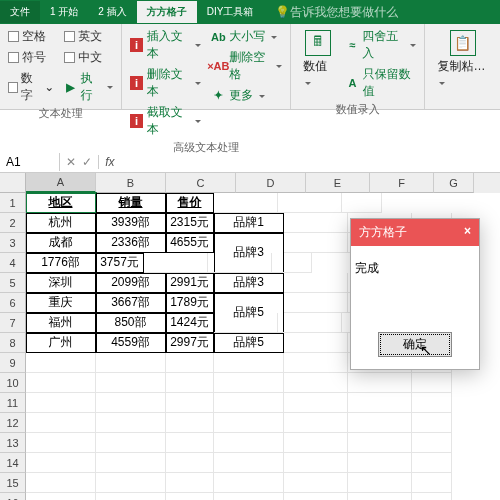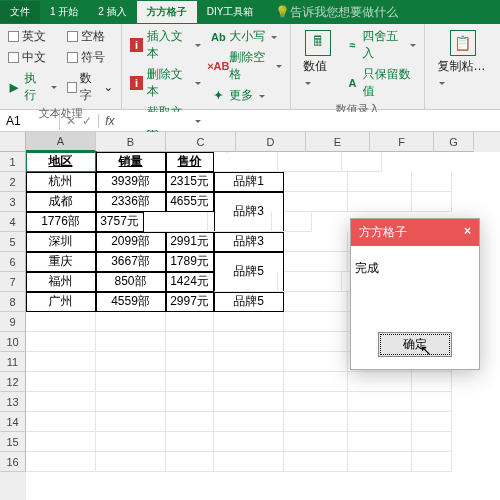--- a/index.html
+++ b/index.html
@@ -17,21 +17,21 @@
   .group-label { text-align: center; color: #666; font-size: 11px; padding-top: 2px; }
   .col { display: flex; flex-direction: column; gap: 4px; font-size: 12px; color: #333; }
   .chk { display: flex; align-items: center; gap: 3px; }
   .chk .box { width: 11px; height: 11px; border: 1px solid #888; background: #fff; }
   .rb-btn { display: flex; align-items: center; gap: 4px; color: #0f7a3c; }
   .rb-btn .ico { width: 14px; height: 14px; display: inline-flex; align-items: center; justify-content: center; font-size: 11px; font-weight: bold; }
   .dd::after { content: ""; display: inline-block; border: 3px solid transparent; border-top-color: #666; margin-left: 2px; transform: translateY(2px); }
   .bigbtn { display: flex; flex-direction: column; align-items: center; gap: 2px; padding: 2px 4px; color: #222;}
   .bigbtn .bigico { width: 26px; height: 26px; border: 1px solid #0f7a3c; display:flex;align-items:center;justify-content:center;font-size:14px;color:#0f7a3c;}
 
-  .namebox-row { display: flex; align-items: center; border-bottom: 1px solid #ccc; height: 22px; background:#fff; }
+  .namebox-row { display: flex; align-items: center; border-bottom: 1px solid #ccc; height: 22px; background:#fff;margin-top:41px; }
   .namebox { width: 60px; border-right: 1px solid #ccc; padding: 2px 6px; font-size: 12px; }
   .fx-btns { display: flex; gap: 6px; padding: 0 6px; color: #888; border-right:1px solid #ccc;}
   .fx-lbl { padding: 0 6px; font-style: italic; color: #555; }
   .formula-input { flex:1; border:none; outline:none; font-size:12px; padding:2px 4px;}
 
   .sheet { display: flex; height: calc(500px - 24px - 86px - 22px); position: relative;}
   .rowhdrs { display: flex; flex-direction: column; background:#eee;}
   .corner { width: 26px; height: 20px; border-right:1px solid #bbb; border-bottom:1px solid #bbb; background:#eee;}
   .rownum { width:26px; height:20px; border-right:1px solid #bbb; border-bottom:1px solid #ccc; display:flex;align-items:center;justify-content:center; font-size:11px; color:#444;}
   .gridwrap { flex:1; overflow:hidden;}
@@ -67,45 +67,45 @@
   <span class="bulb">💡</span>
   <span class="tellme">告诉我您想要做什么</span>
 </div>
 
 <div class="ribbon-body">
   <div class="group">
     <div class="group-content">
       <div class="col">
         <label class="chk">
             <span class="box"></span>
+            <span>空格</span>
+          </label>
+        <label class="chk">
+            <span class="box"></span>
+            <span>符号</span>
+          </label>
+        <label class="chk">
+            <span class="box"></span>
+            <span>数字</span>
+            <span>⌄</span>
+          </label>
+      </div>
+      <div class="col">
+        <label class="chk">
+            <span class="box"></span>
             <span>英文</span>
           </label>
         <label class="chk">
             <span class="box"></span>
             <span>中文</span>
           </label>
         <span class="rb-btn dd">
             <span class="ico" style="color:#0f7a3c">▶</span>
             <span>执行</span>
           </span>
-      </div>
-      <div class="col">
-        <label class="chk">
-            <span class="box"></span>
-            <span>空格</span>
-          </label>
-        <label class="chk">
-            <span class="box"></span>
-            <span>符号</span>
-          </label>
-        <label class="chk">
-            <span class="box"></span>
-            <span>数字</span>
-            <span>⌄</span>
-          </label>
       </div>
     </div>
     <div class="group-label">文本处理</div>
   </div>
 
   <div class="group">
     <div class="group-content">
       <div class="col">
         <span class="rb-btn dd">
             <span class="ico" style="background:#c33;color:#fff">i</span>

